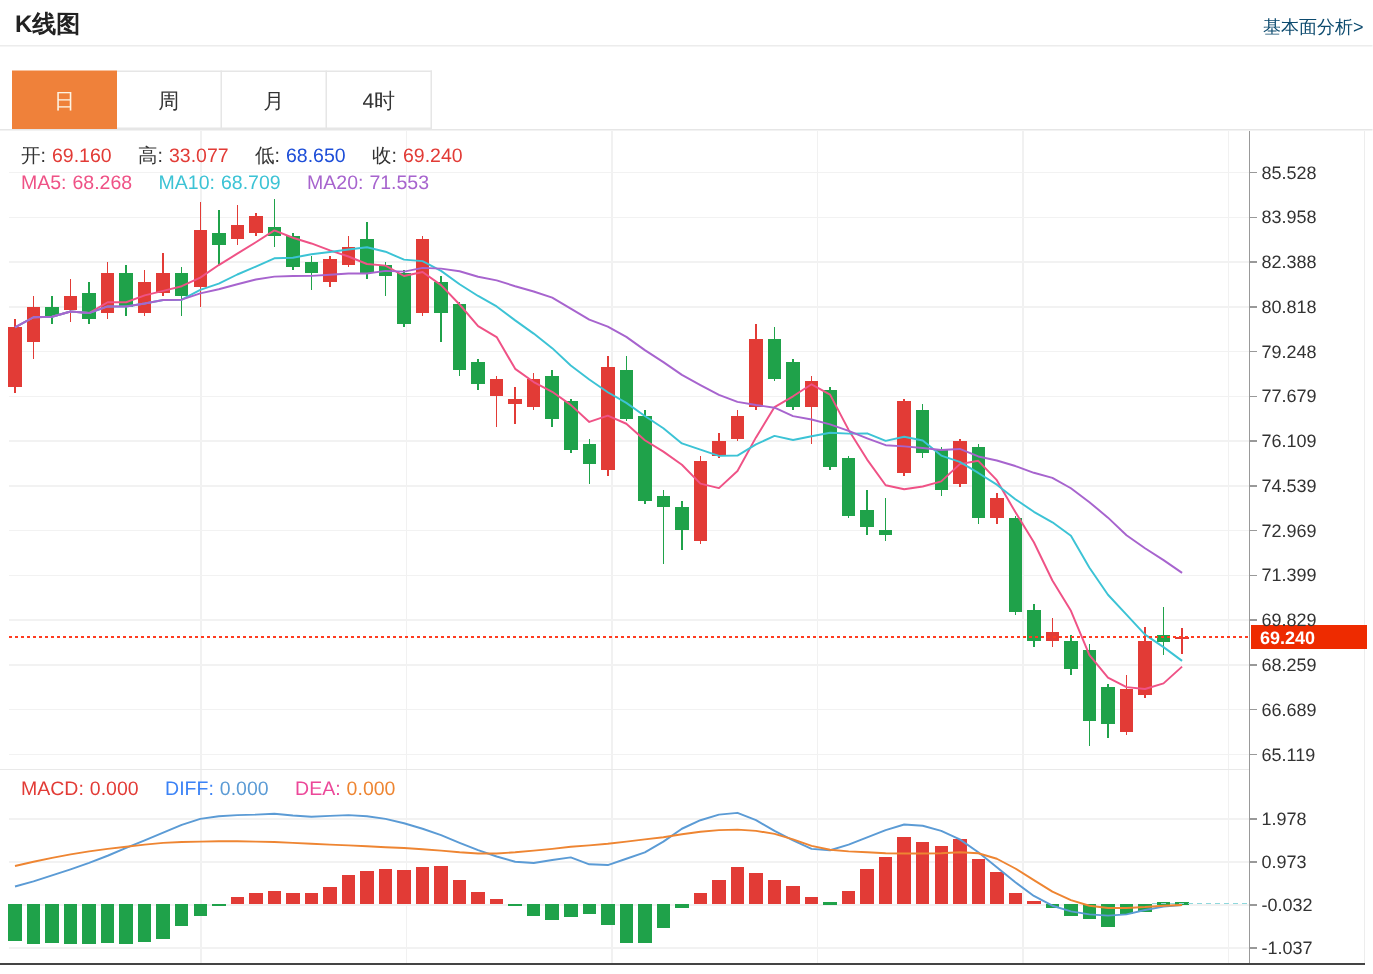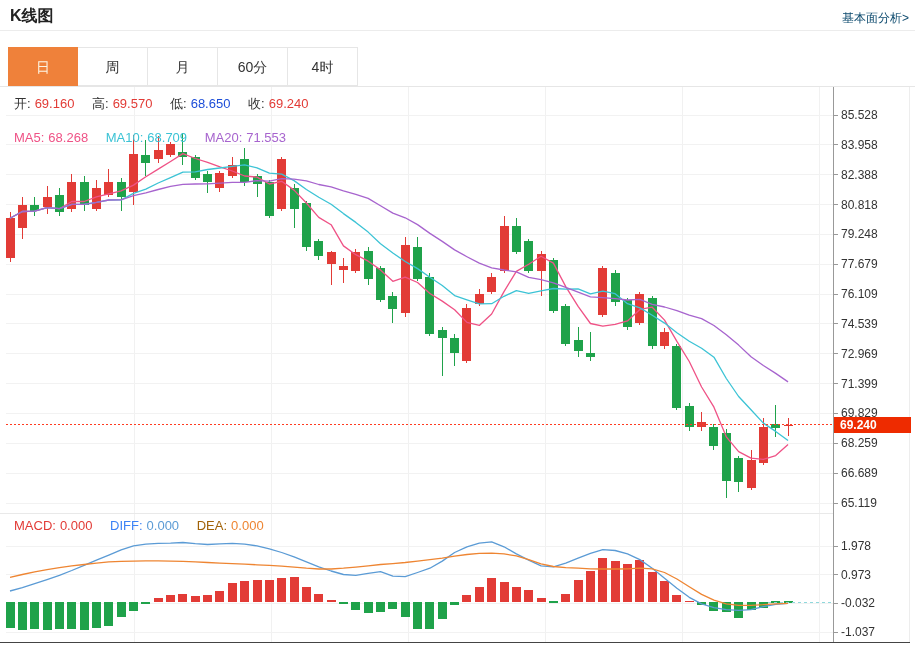--- a/index.html
+++ b/index.html
@@ -13,21 +13,21 @@
   .tab{width:70px;height:39px;line-height:39px;text-align:center;font-size:14px;color:#333;
        background:#fff;border:1px solid #e6e6e6;border-left:none;box-sizing:border-box;cursor:pointer;user-select:none;}
   .tab:first-child{border-left:1px solid #e6e6e6;}
   .tab.active{color:#fdf4e3;border-color:transparent;}
   #cv{position:absolute;left:0;top:0;}
   .legend-row{position:absolute;left:14px;font-size:13px;white-space:nowrap;z-index:3;}
   .legend-row span{margin-right:4px;}
   .grp{margin-right:14px !important;}
   .lbl{color:#333;}
   .quote-row{top:95px;}
-  .ma-row{top:130px;}
+  .ma-row{top:114px;}
   .macd-row{top:518px;}
 </style>
 </head>
 <body>
 
 <svg id="cv" width="915" height="649">
     <g></g>
     <line x1="134" y1="87" x2="134" y2="642" stroke="#f1f1f1" shape-rendering="crispEdges"></line>
     <line x1="271" y1="87" x2="271" y2="642" stroke="#f1f1f1" shape-rendering="crispEdges"></line>
     <line x1="408" y1="87" x2="408" y2="642" stroke="#f1f1f1" shape-rendering="crispEdges"></line>
@@ -298,35 +298,34 @@
 
 <div class="hdr-title">K线图</div>
 <a class="hdr-link">基本面分析&gt;</a>
 <div class="hdr-divider"></div>
 
 <div class="tabbar">
   <div class="tabs-inner" id="tabs">
       <div class="tab active" style="background: rgb(239, 129, 58);">日</div>
       <div class="tab">周</div>
       <div class="tab">月</div>
-      <div class="tab">60分</div>
       <div class="tab">4时</div>
     </div>
 </div>
 
 <div class="legend-row quote-row">
   <span class="lbl">开:</span><span class="grp" style="color: rgb(226, 59, 54);">69.160</span>
-  <span class="lbl">高:</span><span class="grp" style="color: rgb(226, 59, 54);">69.570</span>
+  <span class="lbl">高:</span><span class="grp" style="color: rgb(226, 59, 54);">33.077</span>
   <span class="lbl">低:</span><span class="grp" style="color: #1d4ed8;">68.650</span>
   <span class="lbl">收:</span><span style="color: rgb(226, 59, 54);">69.240</span>
 </div>
 
 <div class="legend-row ma-row">
   <span style="color: rgb(239, 82, 134);">MA5:</span><span class="grp" style="color: rgb(239, 82, 134);">68.268</span>
   <span style="color: rgb(60, 195, 213);">MA10:</span><span class="grp" style="color: rgb(60, 195, 213);">68.709</span>
   <span style="color: rgb(167, 100, 206);">MA20:</span><span style="color: rgb(167, 100, 206);">71.553</span>
 </div>
 
 <div class="legend-row macd-row">
   <span style="color: rgb(226, 59, 54);">MACD:</span><span class="grp" style="color: rgb(226, 59, 54);">0.000</span>
   <span style="color: #3b82f6;">DIFF:</span><span class="grp" style="color: rgb(91, 155, 213);">0.000</span>
-  <span style="color: #a16207;">DEA:</span><span style="color: rgb(238, 133, 50);">0.000</span>
+  <span style="color: #ec4899;">DEA:</span><span style="color: rgb(238, 133, 50);">0.000</span>
 </div>
 
 </body></html>

